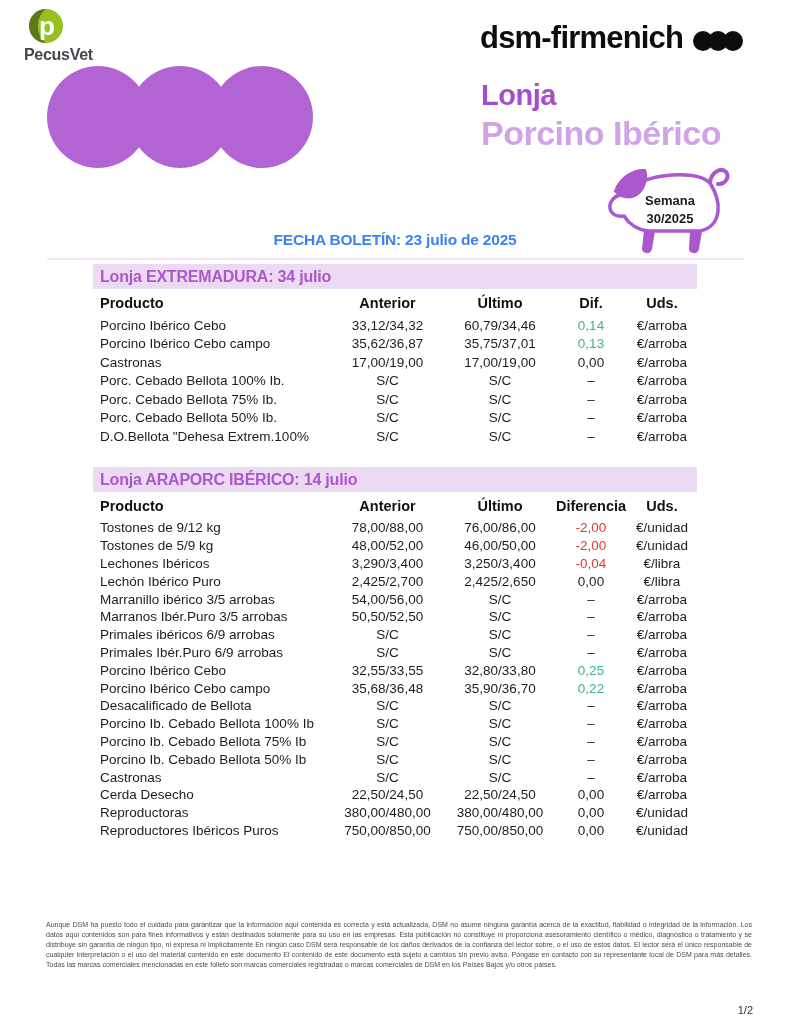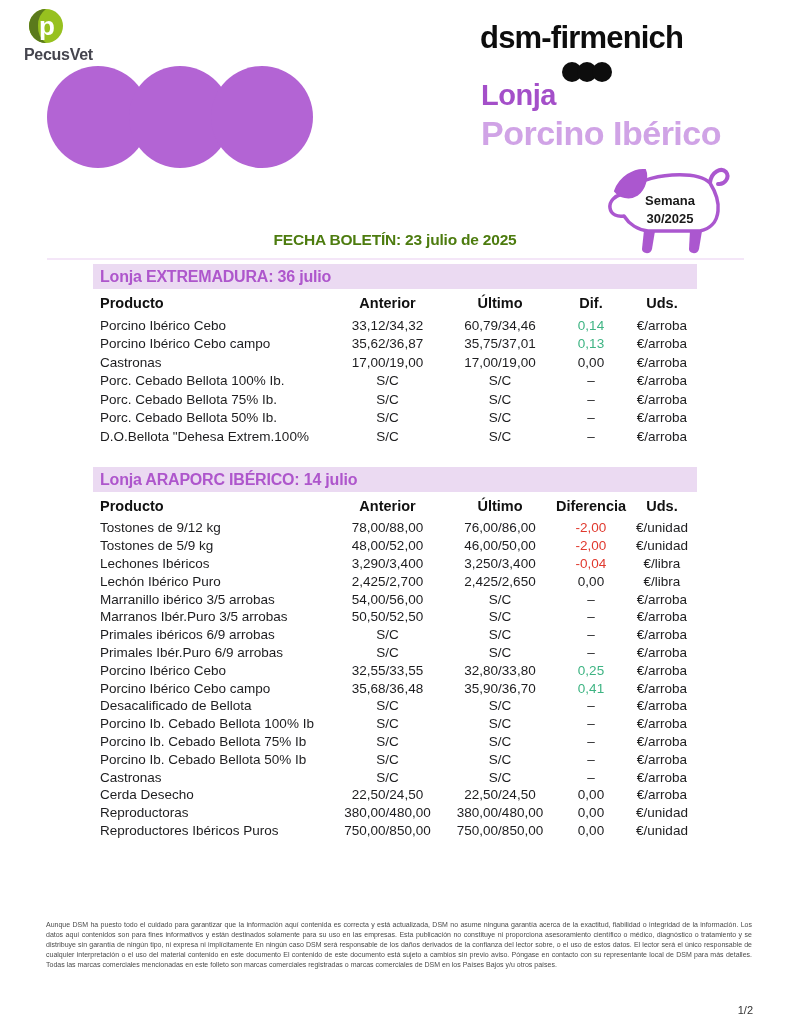--- a/index.html
+++ b/index.html
@@ -11,36 +11,36 @@
   .pecusvet { position:absolute; left:24px; top:8px; }
   .pv-mark { position:relative; width:36px; height:36px; margin-left:4px; }
   .pv-text { font-size:16px; font-weight:bold; color:#45454e; letter-spacing:-0.3px; margin-top:2px; }
 
   
   .circles { position:absolute; left:47px; top:66px; display:flex; }
   .circles .dot { width:102px; height:102px; border-radius:50%; background:#b364d4; }
   .circles .dot + .dot { margin-left:-20px; }
 
   
-  .dsm { position:absolute; left:480px; top:20px; display:flex; align-items:center;flex-direction:column; }
+  .dsm { position:absolute; left:480px; top:20px; display:flex; align-items:center; }
   .dsm-text { font-size:31px; font-weight:700; color:#0d0d0d; letter-spacing:-0.8px; }
   .dsm-dots { display:flex; margin-left:10px; margin-top:6px; }
   .dsm-dots i { display:block; width:20px; height:20px; border-radius:50%; background:#0d0d0d; }
   .dsm-dots i + i { margin-left:-5px; }
 
   
   .t-lonja { position:absolute; left:481px; top:79px; font-size:29px; font-weight:700; letter-spacing:-0.5px; color:#a44fc9; }
   .t-porcino { position:absolute; left:481px; top:114px; font-size:34px; font-weight:700; letter-spacing:-0.5px; color:#d0a3e6; }
 
   
   .pig { position:absolute; left:598px; top:164px; width:142px; height:96px; }
   .pig text { font-family:"Liberation Sans", sans-serif; font-size:13px; font-weight:600; fill:#1a1a1a; }
 
   
-  .fecha { position:absolute; left:93px; top:231px; width:604px; text-align:center; font-size:15.5px; font-weight:bold; color:#4d7c0f; letter-spacing:-0.2px; }
+  .fecha { position:absolute; left:93px; top:231px; width:604px; text-align:center; font-size:15.5px; font-weight:bold; color:#3b82f6; letter-spacing:-0.2px; }
 
   
   .divider { position:absolute; left:47px; right:47px; top:258px; height:2px; background:#f4e6f8; }
 
   
   .tbl { position:absolute; left:93px; width:604px; }
   .tbl.t1 { top:264px; }
   .tbl.t2 { top:467px; }
   .band { height:25px; line-height:25px; background:#ebdaf2; color:#ae56cc; font-size:16px; font-weight:bold; padding-left:7px; letter-spacing:-0.2px; }
   .thead, .trow { display:grid; grid-template-columns:237px 115px 110px 72px 70px; align-items:center; }
@@ -100,21 +100,21 @@
     <path d="M92,66 L91,85 C91,90 100,91 101,85 L104,67 Z" fill="#ab57cf"></path>
     <text x="72" y="41" text-anchor="middle">Semana</text>
     <text x="72" y="59" text-anchor="middle">30/2025</text>
   </svg>
 
   <div class="fecha">FECHA BOLETÍN: 23 julio de 2025</div>
 
   <div class="divider"></div>
 
   <div class="tbl t1">
-    <div class="band">Lonja EXTREMADURA: 36 julio</div>
+    <div class="band">Lonja EXTREMADURA: 34 julio</div>
     <div class="thead">
       <div class="cell prod">Producto</div>
       <div class="cell">Anterior</div>
       <div class="cell">Último</div>
       <div class="cell">Dif.</div>
       <div class="cell">Uds.</div>
     </div>
     <div class="rows">
         <div class="trow">
           <div class="cell prod">Porcino Ibérico Cebo</div>
@@ -238,21 +238,21 @@
           <div class="cell prod">Porcino Ibérico Cebo</div>
           <div class="cell num">32,55/33,55</div>
           <div class="cell num">32,80/33,80</div>
           <div class="cell dif pos">0,25</div>
           <div class="cell uds">€/arroba</div>
         </div>
         <div class="trow">
           <div class="cell prod">Porcino Ibérico Cebo campo</div>
           <div class="cell num">35,68/36,48</div>
           <div class="cell num">35,90/36,70</div>
-          <div class="cell dif pos">0,41</div>
+          <div class="cell dif pos">0,22</div>
           <div class="cell uds">€/arroba</div>
         </div>
         <div class="trow">
           <div class="cell prod">Desacalificado de Bellota</div>
           <div class="cell num">S/C</div>
           <div class="cell num">S/C</div>
           <div class="cell dif na">–</div>
           <div class="cell uds">€/arroba</div>
         </div>
         <div class="trow">

